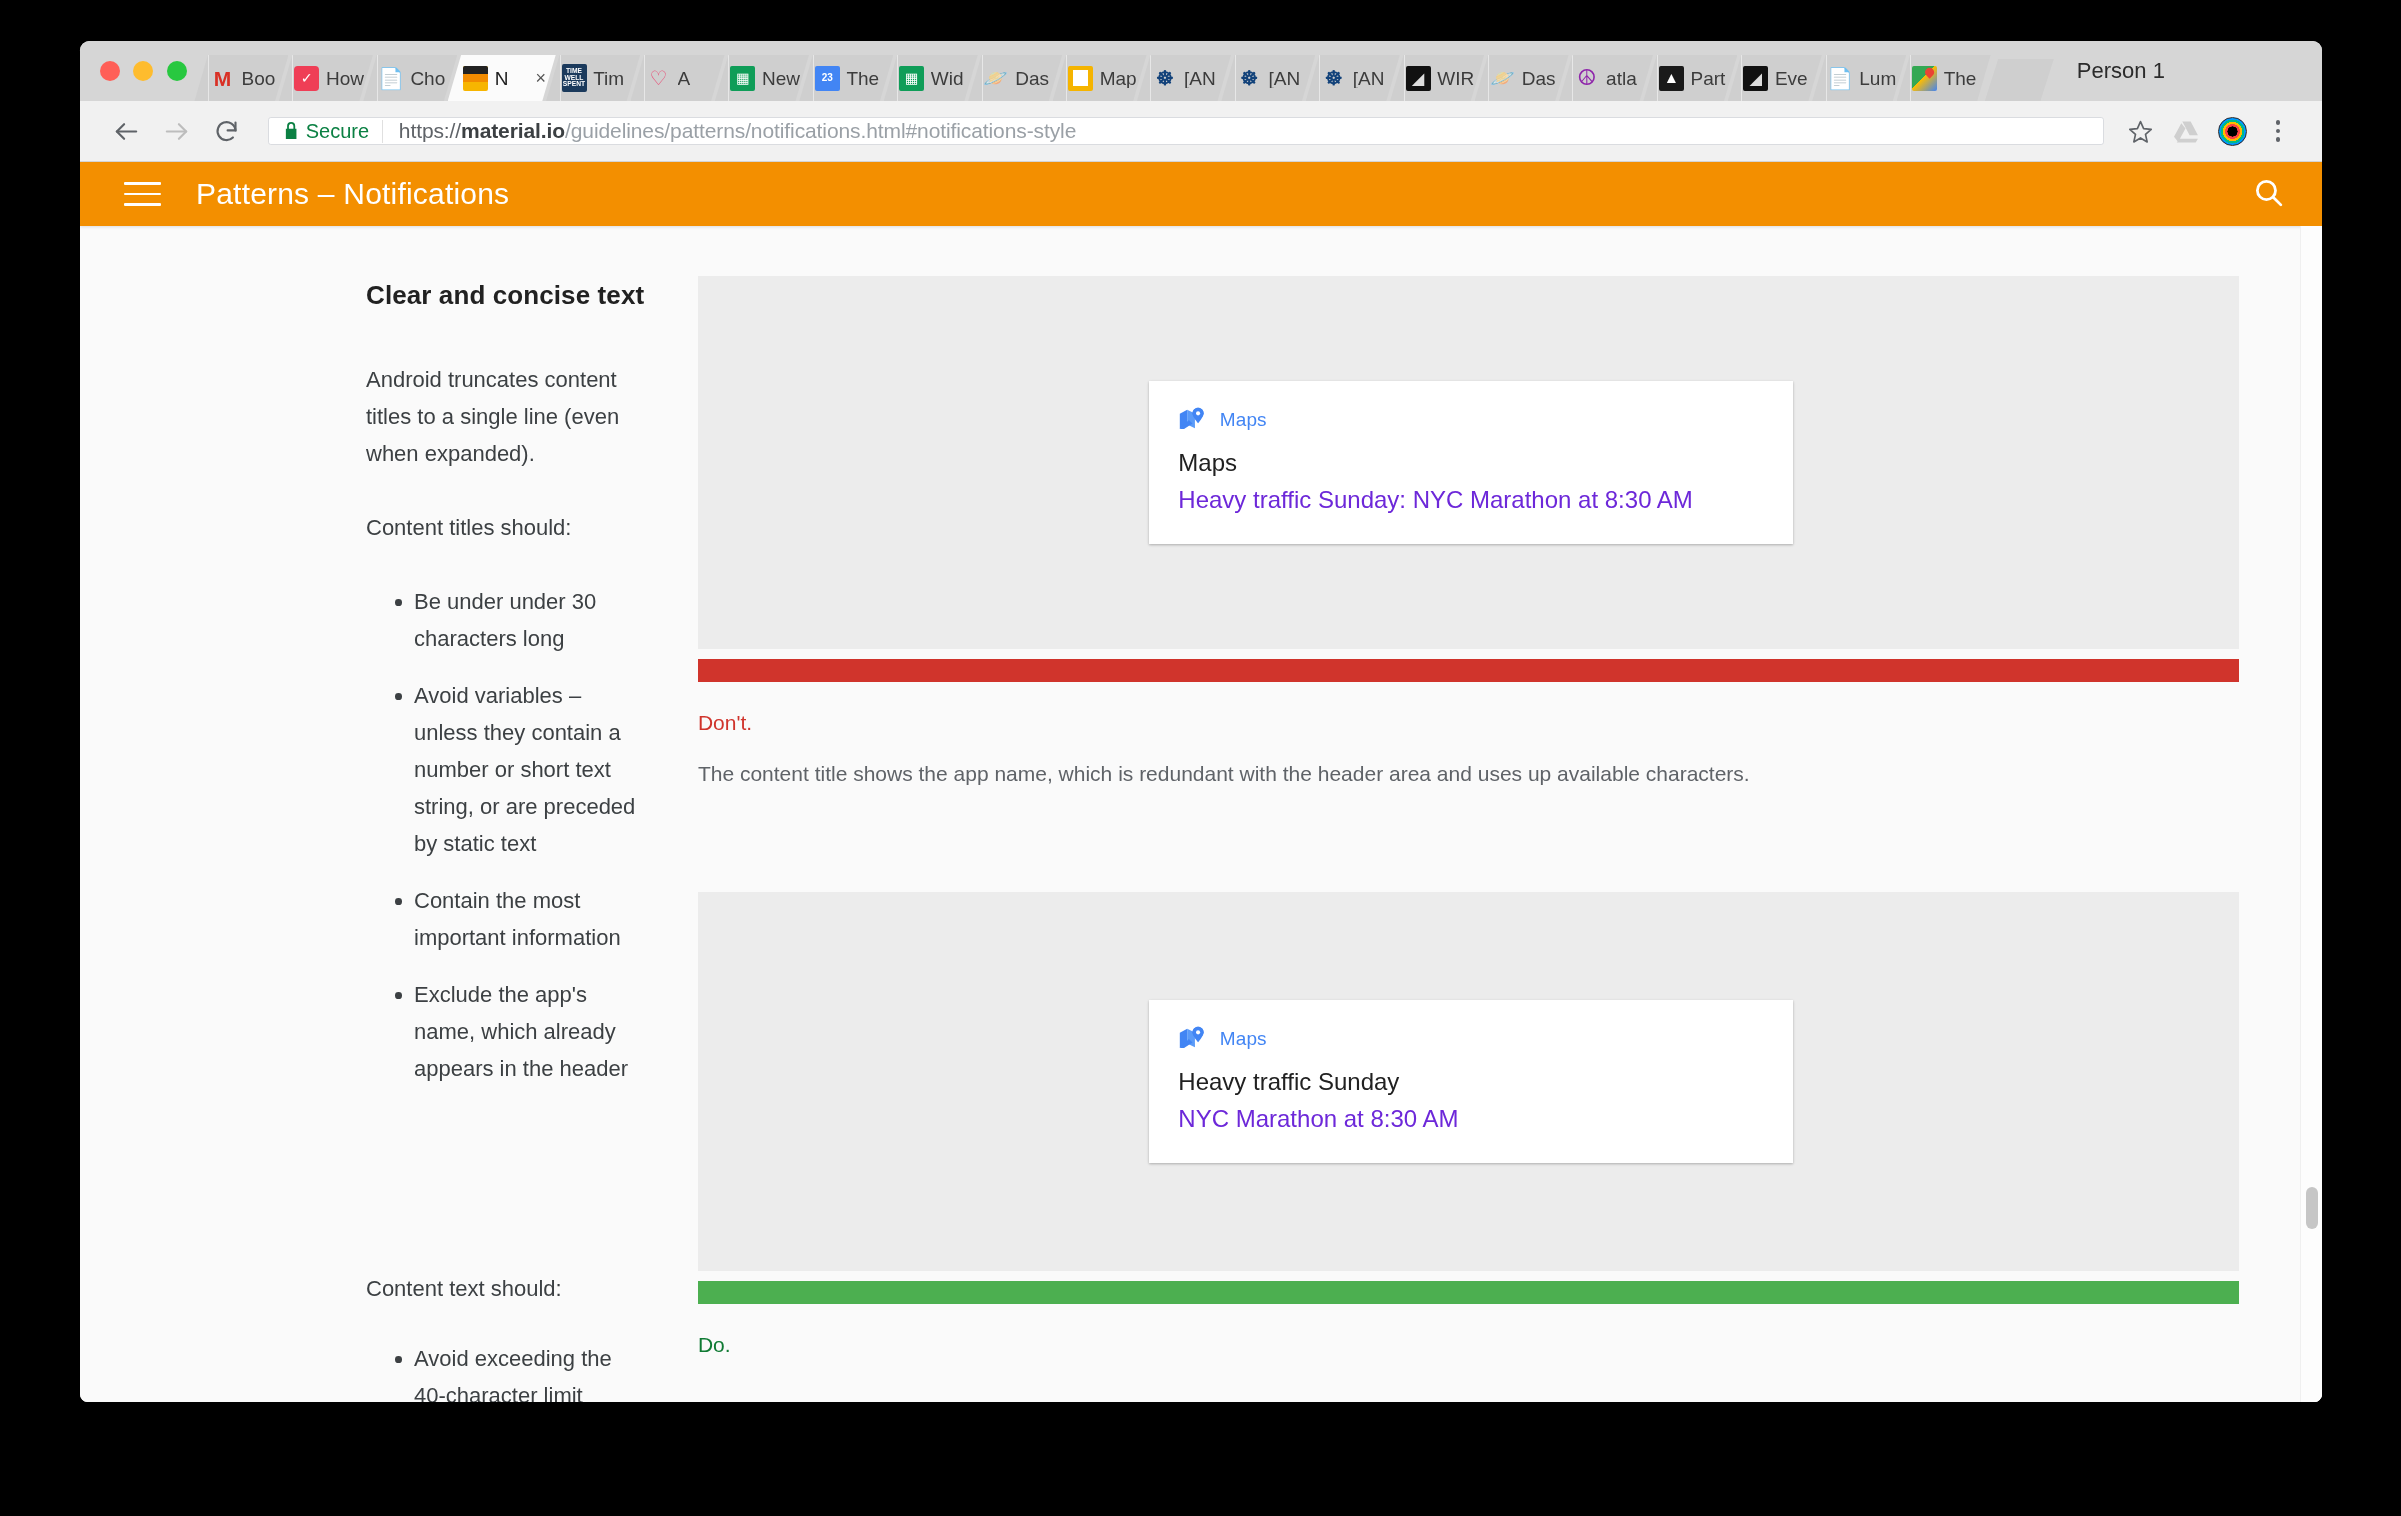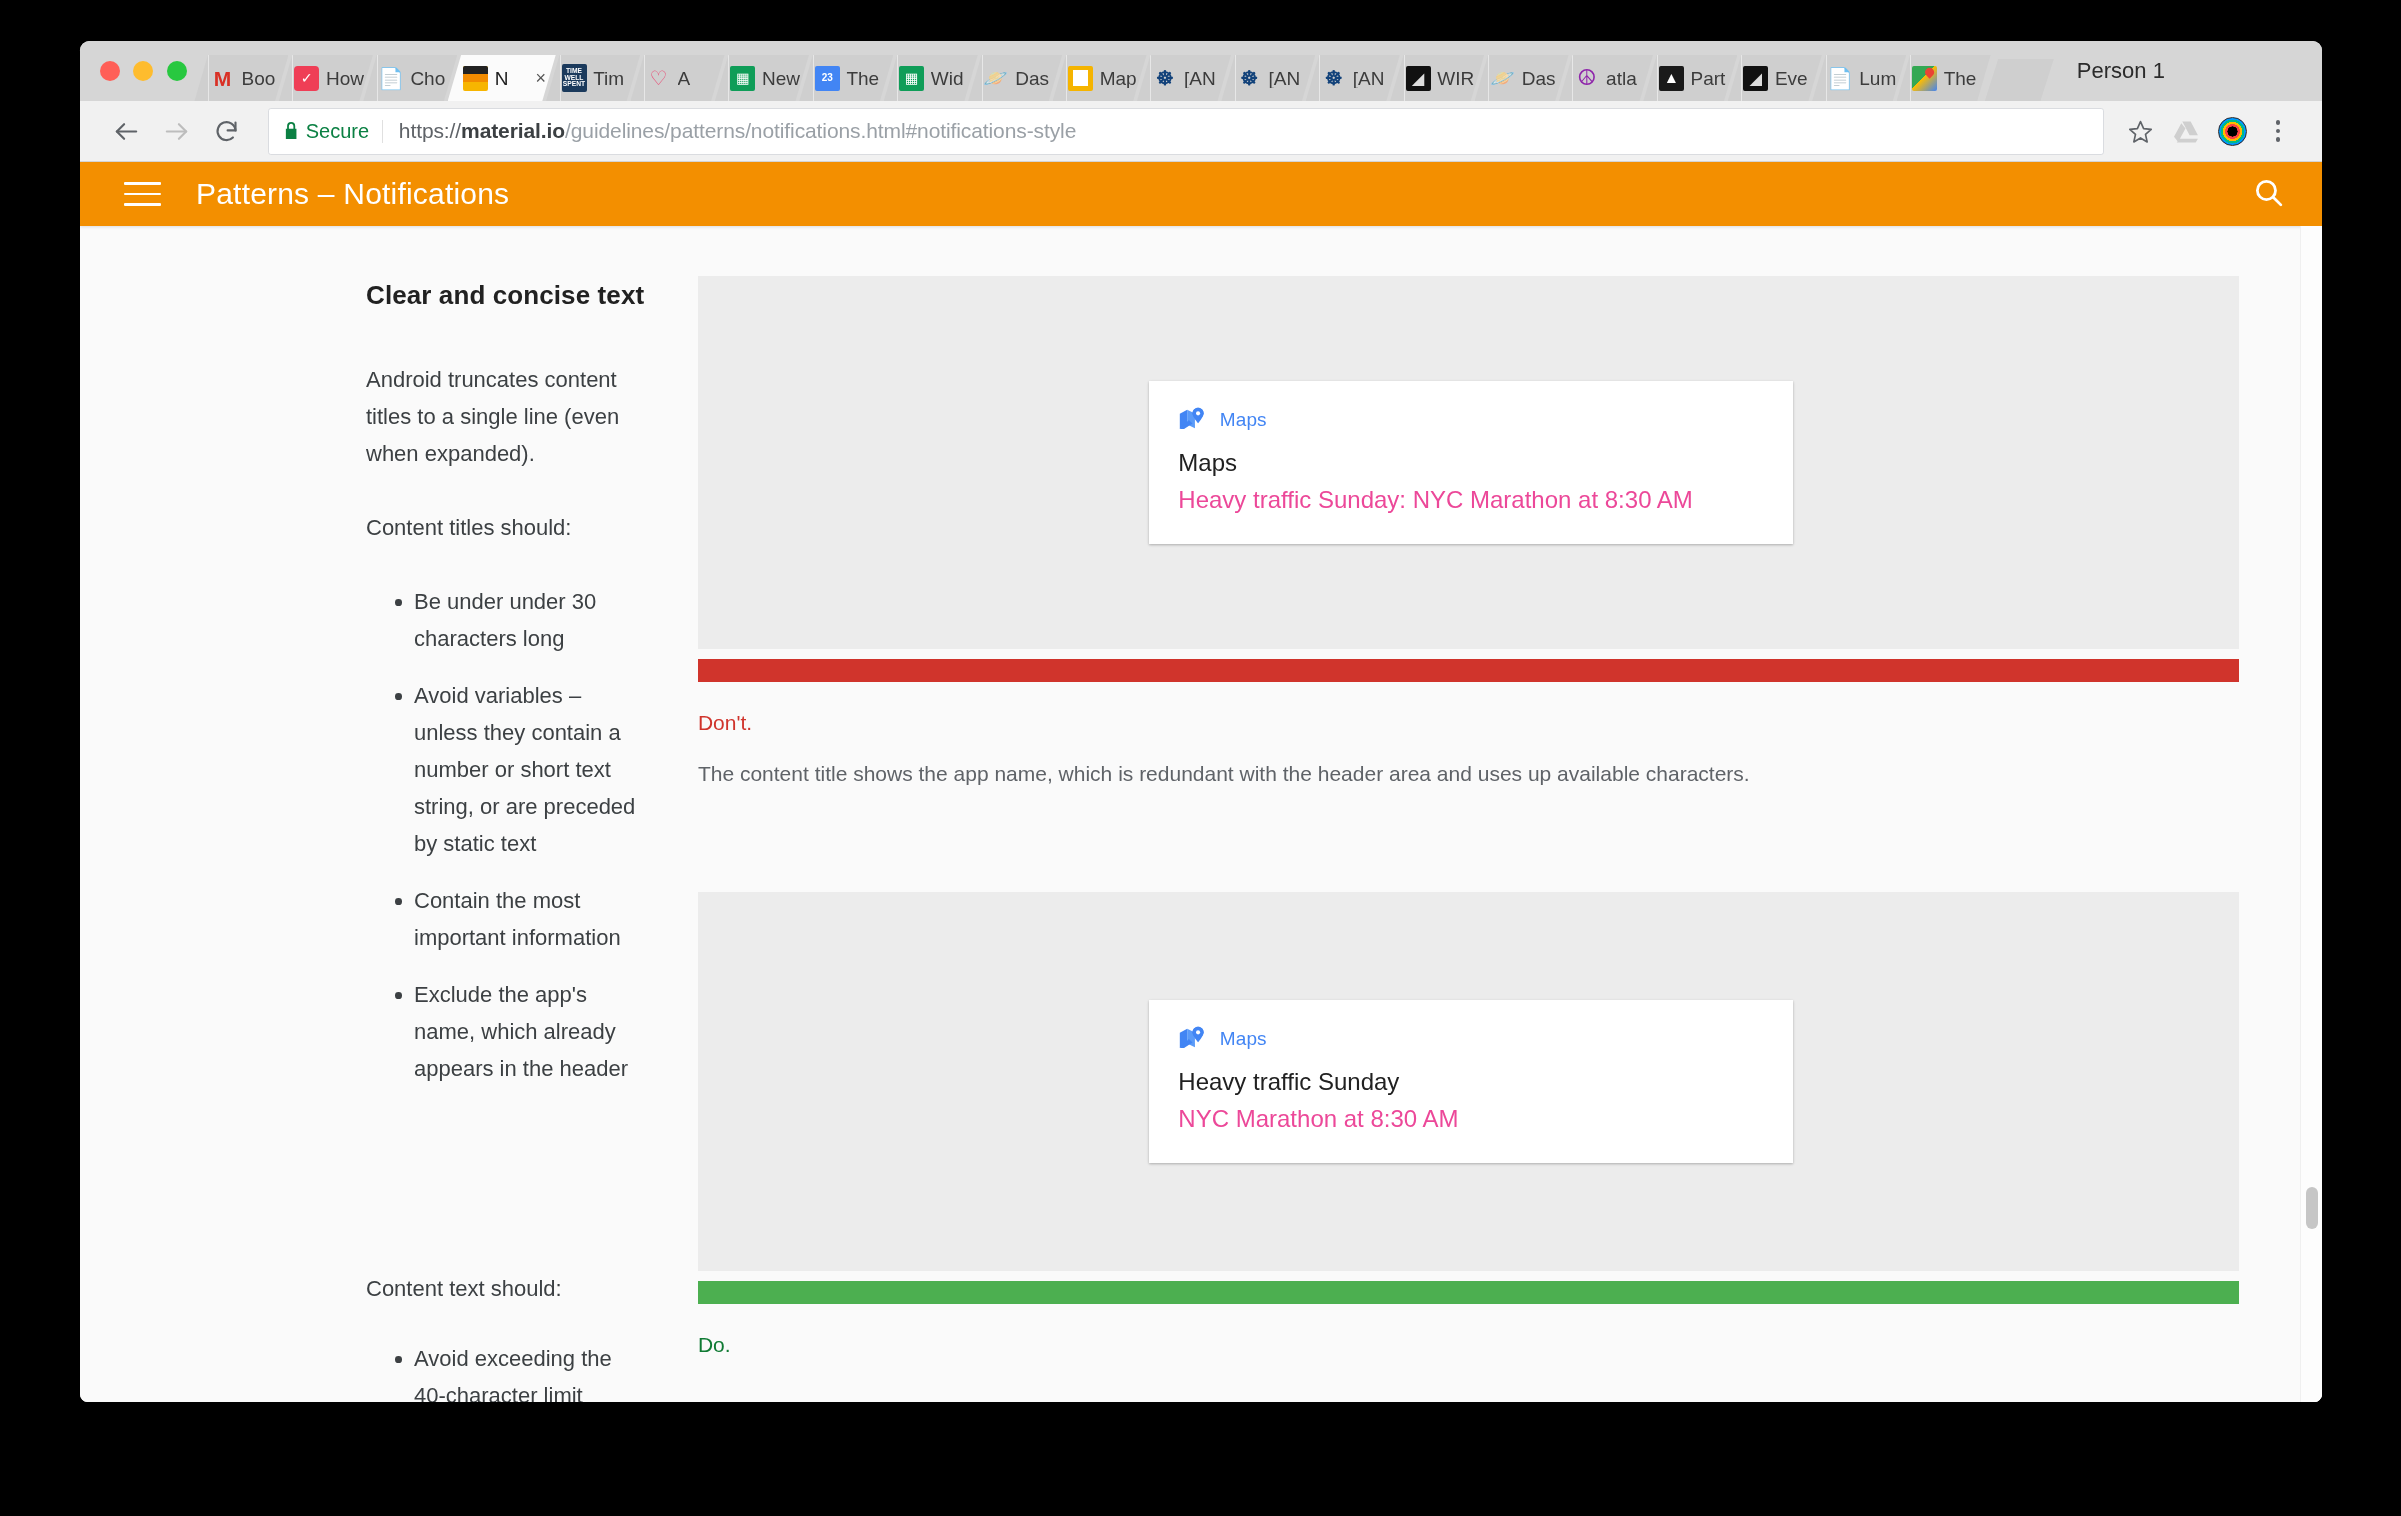--- a/index.html
+++ b/index.html
@@ -189,21 +189,21 @@
     gap: 0;
   }
   .nav-btn {
     width: 50px; height: 50px;
     display: flex; align-items: center; justify-content: center;
     color: #5f6368;
   }
   .nav-btn.disabled { color: #bdbdbd; }
   #omnibox {
     flex: 1 1 auto;
-    height: 47px;
+    height: 28px;
     margin: 0 13.4px 0 17.3px;
     background: #fff;
     border: 1px solid #dadce0;
     border-radius: 2.9px;
     display: flex;
     align-items: center;
     padding: 0 13.4px;
     box-sizing: border-box;
     font-size: 21px;
     overflow: hidden;
@@ -363,21 +363,21 @@
     letter-spacing: 0.1px;
   }
   .notif-title {
     font-size: 24px;
     color: #212121;
     margin-bottom: 6.7px;
     line-height: 1.25;
   }
   .notif-body {
     font-size: 24px;
-    color: #ec4899;
+    color: #6d28d9;
     line-height: 1.25;
   }
 
   .verdict-bar { height: 23px; margin-top: 9.6px; }
   .verdict-bar.dont { background: #d0342c; }
   .verdict-bar.do   { background: #4caf50; }
 
   .verdict-label {
     font-size: 21px;
     margin: 29px 0 0 0;

